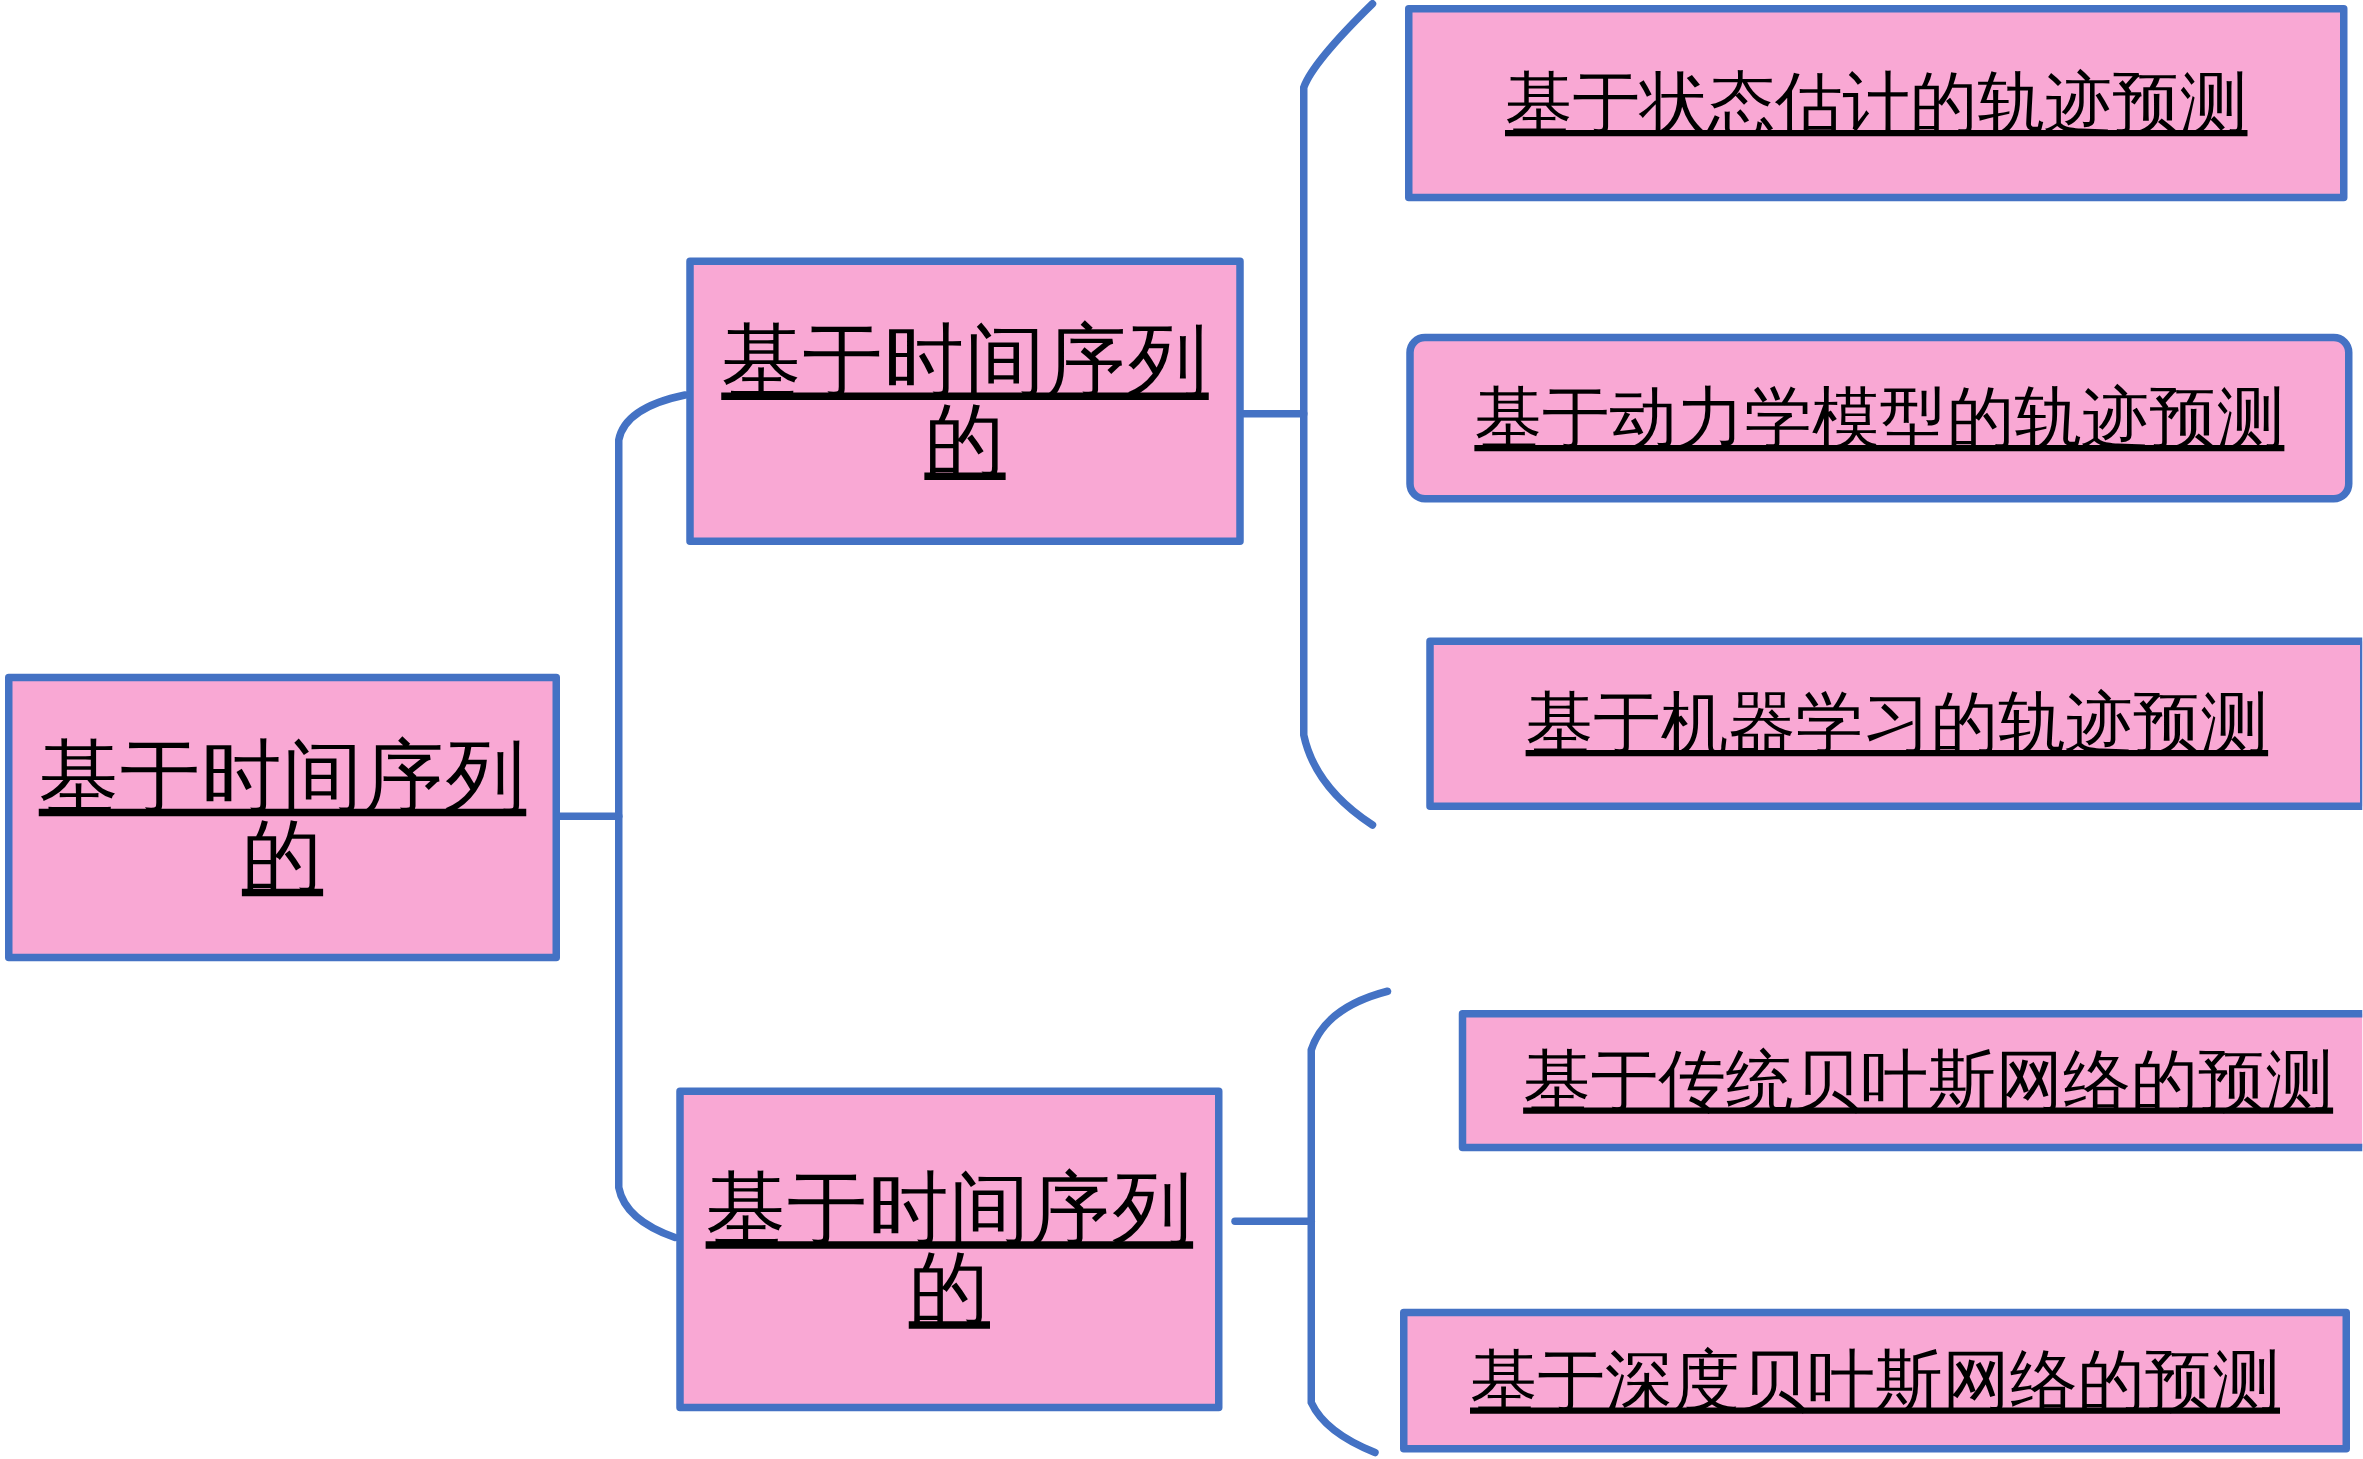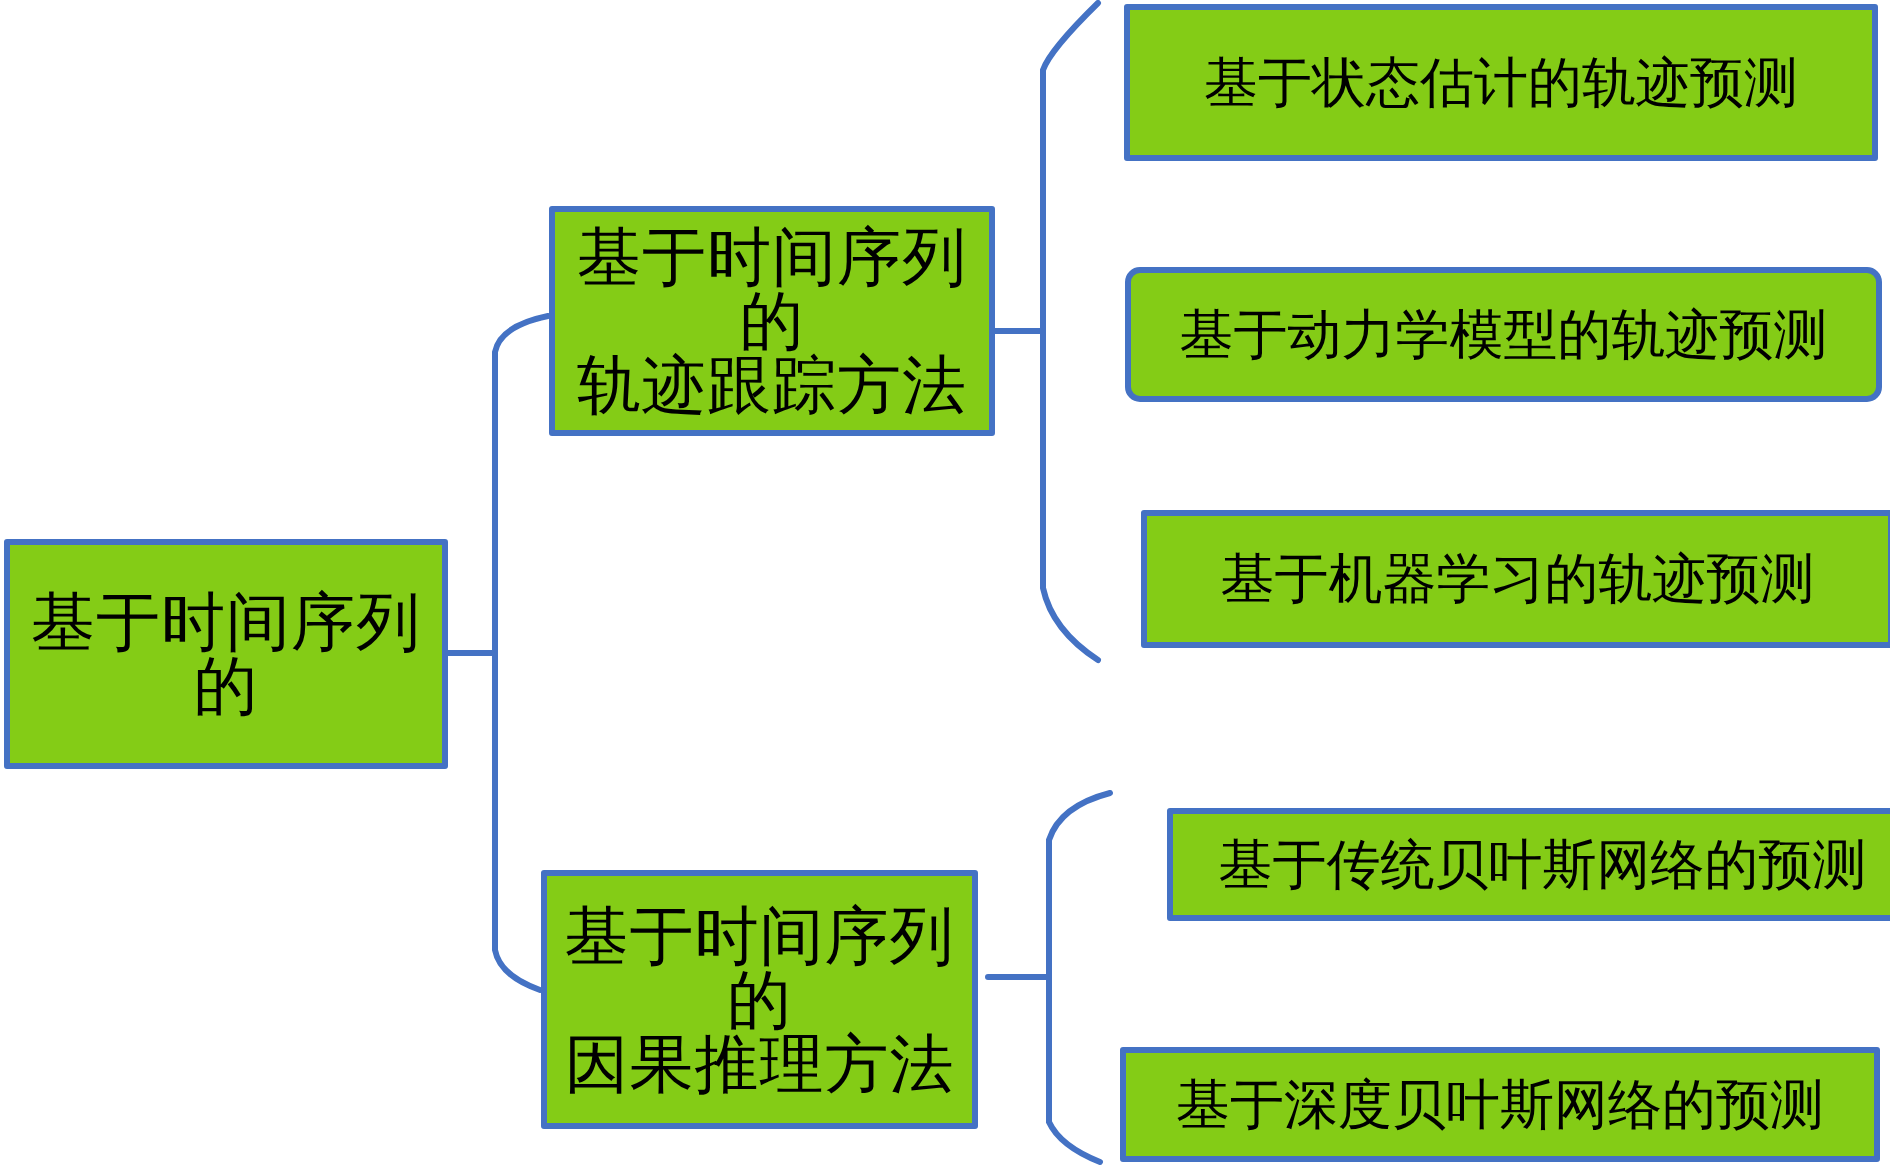--- a/index.html
+++ b/index.html
@@ -1,22 +1,22 @@
 <!DOCTYPE html>
 <html><head>
 <meta charset="utf-8">
 <style>
   html, body { margin: 0; padding: 0; background: #ffffff; }
   #canvas { position: relative; width: 1890px; height: 1167px; background: #ffffff; overflow: hidden; }
   svg#connectors { position: absolute; left: 0; top: 0; width: 1890px; height: 1167px; }
   .node {
     position: absolute; box-sizing: border-box;
-    border: 6px solid #4472C4; border-radius: 3px; background: #84cc16;
+    border: 6px solid #4472C4; border-radius: 3px; background: #f9a8d4;
     display: flex; align-items: center; justify-content: center; text-align: center;
-    font-family: "DejaVu Serif", "Liberation Serif", serif; color: #000000;
+    font-family: "DejaVu Serif", "Liberation Serif", serif; color: #000000; text-decoration: underline;
   }
   .node span { display: block; }
   .big { font-size: 64px; line-height: 64px; letter-spacing: 1px; }
   .leaf { font-size: 54px; line-height: 60px; white-space: nowrap; }
 </style>
 </head>
 <body>
 
 <div id="canvas">
   <svg id="connectors" viewBox="0 0 1890 1167">
@@ -38,28 +38,26 @@
 
   <div class="node big" style="left:4px; top:539px; width:444px; height:230px;">
     <div>
       <span>基于时间序列的</span>
     </div>
   </div>
 
   <div class="node big" style="left:549px; top:206px; width:446px; height:230px;">
     <div>
       <span>基于时间序列的</span>
-      <span>轨迹跟踪方法</span>
     </div>
   </div>
 
   <div class="node big" style="left:541px; top:870px; width:437px; height:259px;">
     <div>
       <span>基于时间序列的</span>
-      <span>因果推理方法</span>
     </div>
   </div>
 
   <div class="node leaf" style="left:1124px; top:4px; width:754px; height:157px;">
     <span>基于状态估计的轨迹预测</span>
   </div>
 
   <div class="node leaf" style="left:1125px; top:267px; width:757px; height:135px;border-radius:15px;">
     <span>基于动力学模型的轨迹预测</span>
   </div>

